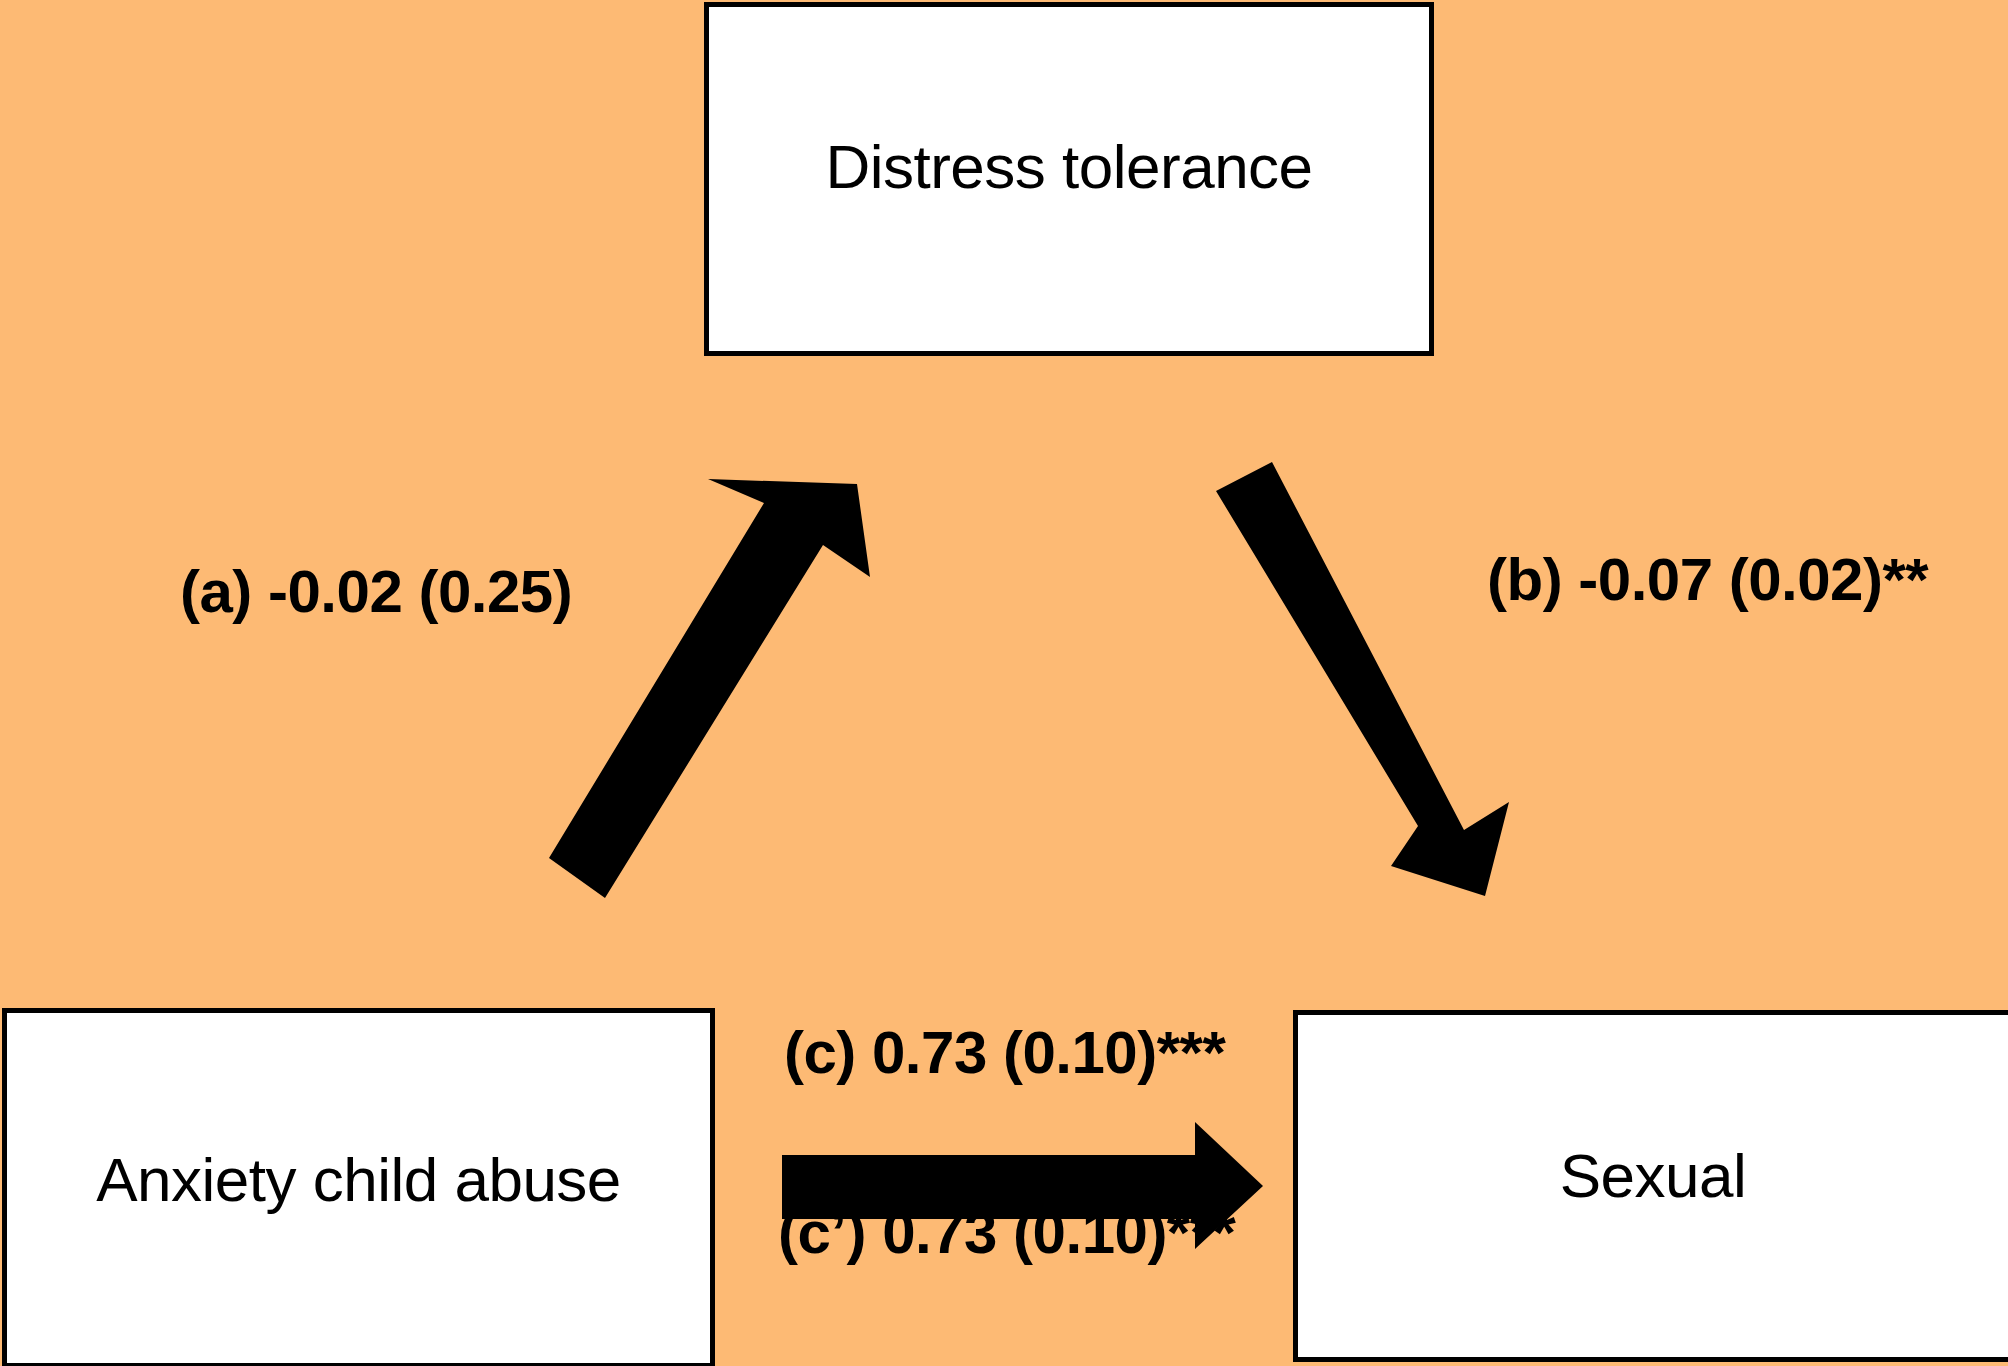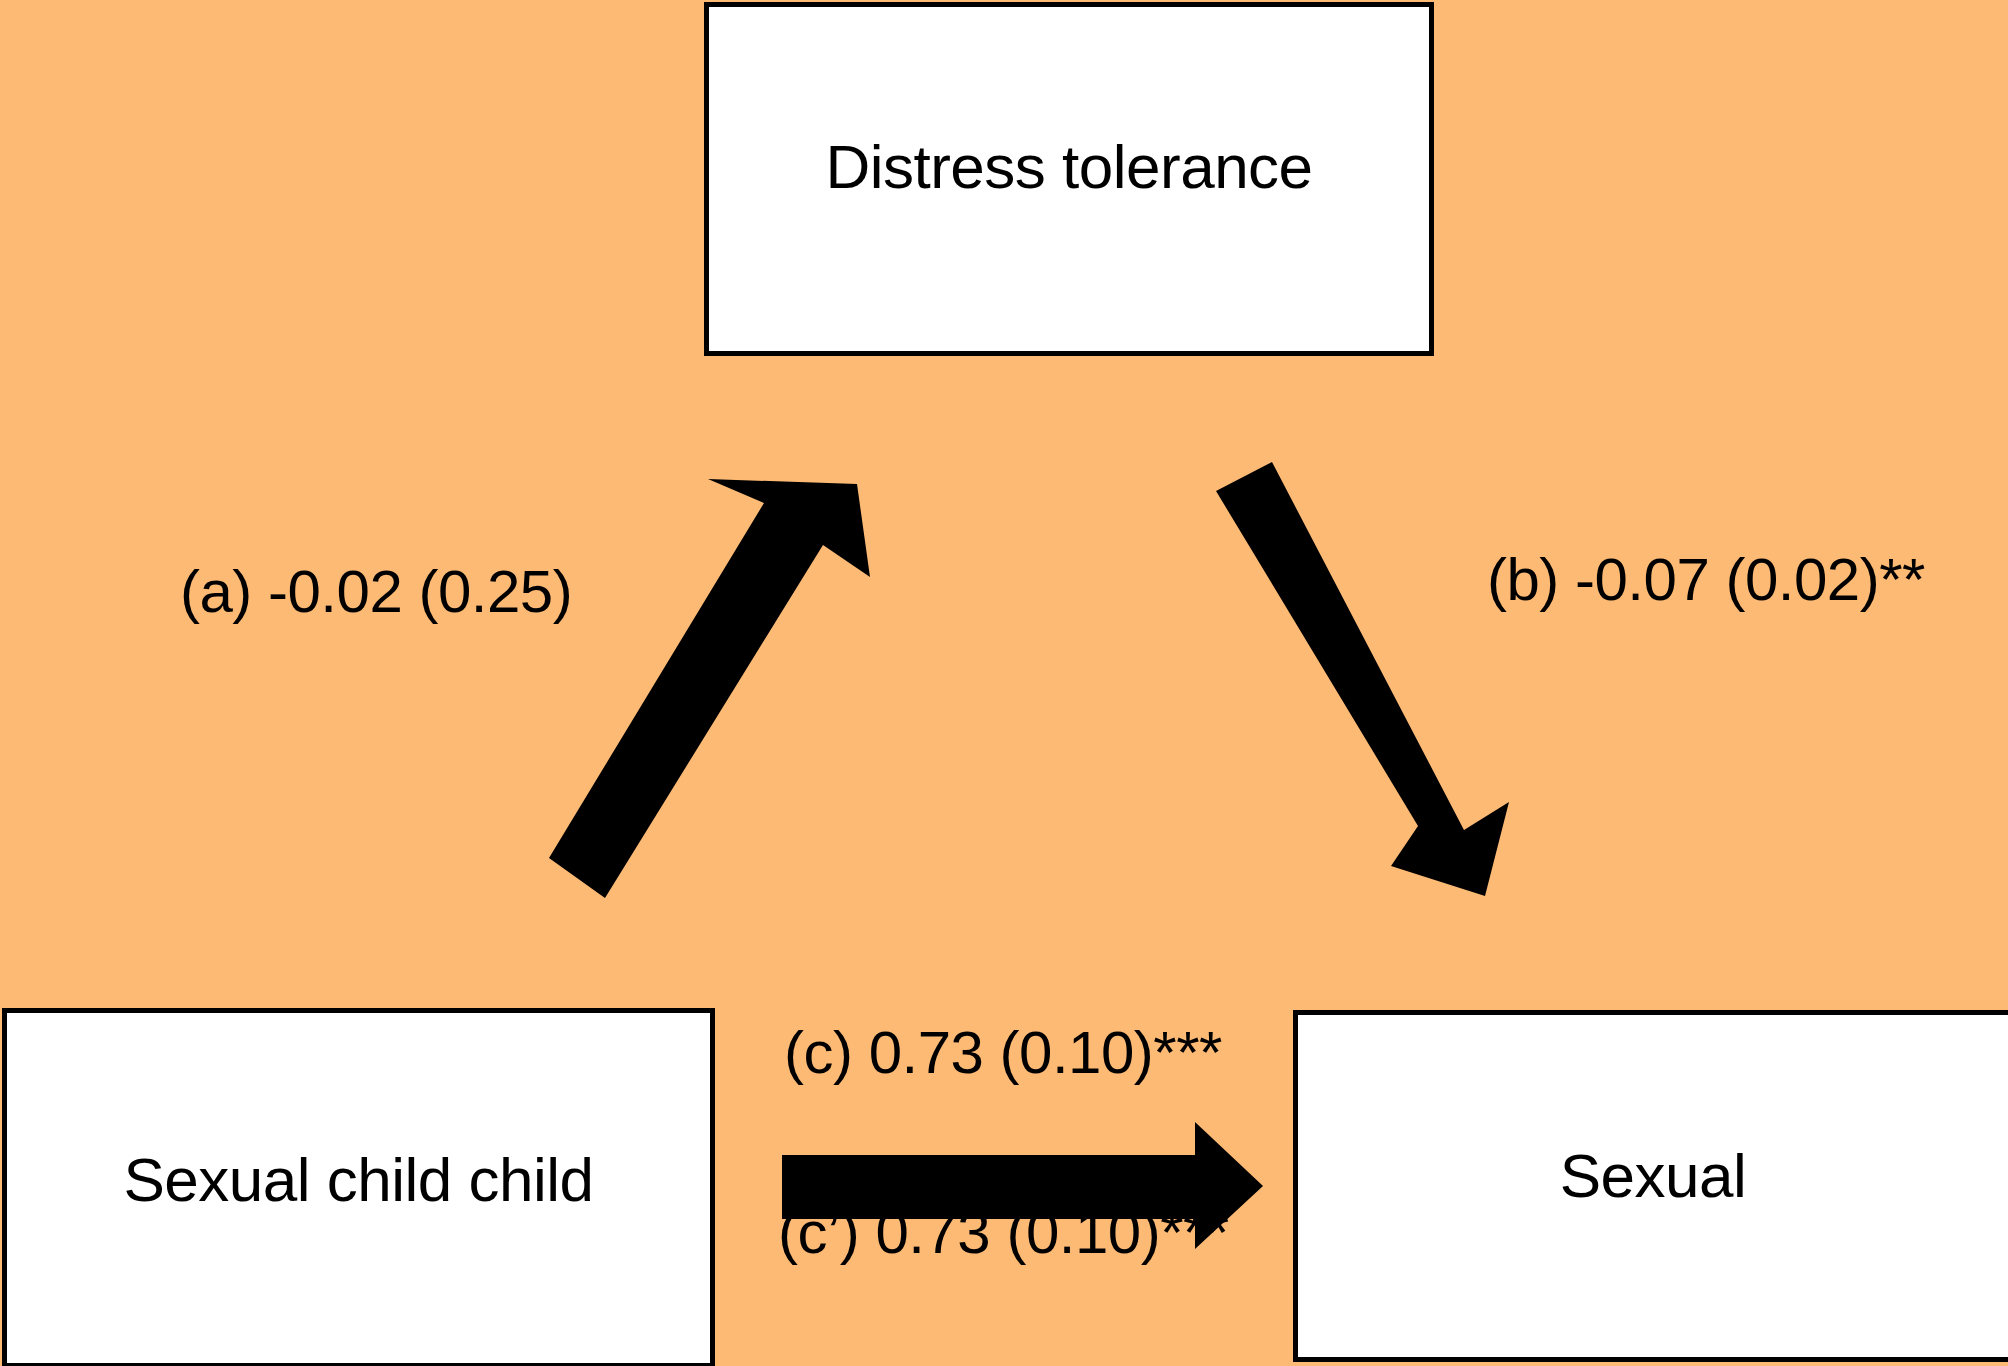--- a/index.html
+++ b/index.html
@@ -65,21 +65,21 @@
   #box-outcome .node-label {
     transform: translateY(-10px);
   }
 
   .path-label {
     position: absolute;
     font-size: 60px;
     line-height: 1.05;
     color: #000000;
     white-space: nowrap;
-    font-weight: 400;
+    font-weight: 700;
     letter-spacing: -0.5px;
   }
   #label-a  { left: 180px;  top: 560px; }
   #label-b  { left: 1487px; top: 548px; }
   #label-c  { left: 784px;  top: 1021px; text-align: center; }
   #label-cprime { left: 778px; top: 1201px; }
 
   .arrow-svg {
     position: absolute;
     left: 0;
@@ -101,21 +101,21 @@
     <polygon fill="#000000" points="1272,462 1216,491 1418,826 1391,866 1485,896 1509,802 1464,830"></polygon>
 
     <polygon fill="#000000" points="782,1155 1195,1155 1195,1122 1263,1186 1195,1249 1195,1219 782,1219"></polygon>
   </svg>
 
   <div class="node-box" id="box-mediator">
     <span class="node-label">Distress tolerance</span>
   </div>
 
   <div class="node-box" id="box-predictor">
-    <span class="node-label">Sexual child child</span>
+    <span class="node-label">Anxiety child abuse</span>
   </div>
 
   <div class="node-box" id="box-outcome">
     <span class="node-label">Sexual</span>
   </div>
 
   <div class="path-label" id="label-a">(a) -0.02 (0.25)</div>
 
   <div class="path-label" id="label-b">(b) -0.07 (0.02)**</div>
 

